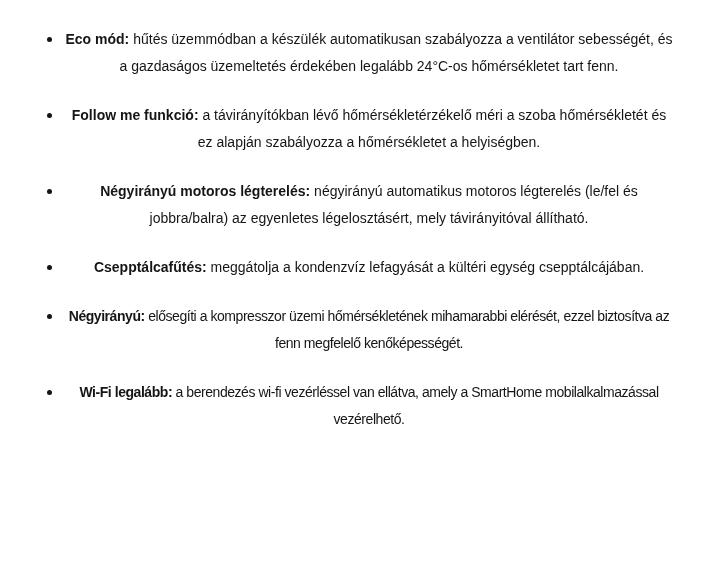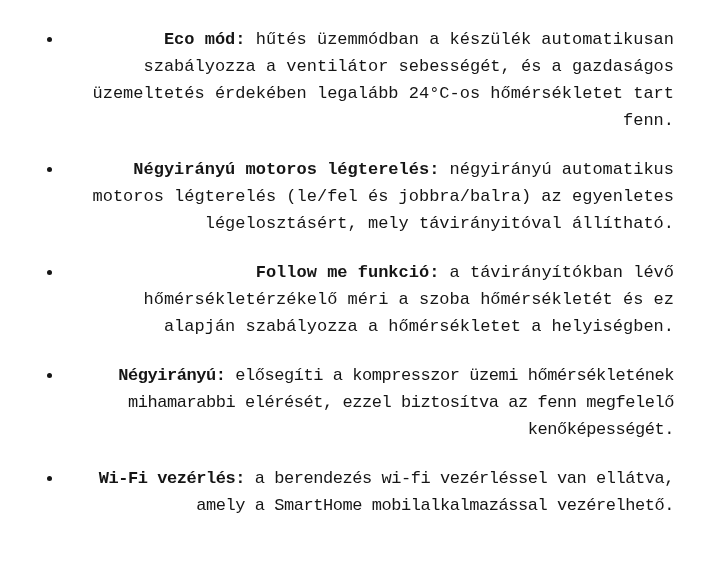--- a/index.html
+++ b/index.html
@@ -21,24 +21,23 @@
   ul.feature-list {
     list-style: none;
     margin: 0;
     padding: 0;
     max-width: 628px;
   }
   ul.feature-list > li {
     position: relative;
     padding-left: 18px;
     margin: 0 0 22px 0;
-    font-size: 17px;
+    font-size: 14px;
     line-height: 27px;
-    text-align: right;
-    font-family: Liberation Mono, monospace;
+    text-align: center;
   }
   ul.feature-list > li:last-child {
     margin-bottom: 0;
   }
   .dot {
     position: absolute;
     left: 1px;
     top: 11px;
     width: 5px;
     height: 5px;
@@ -59,37 +58,42 @@
   <ul class="feature-list">
 
     <li>
       <span class="dot"></span>
       <span class="feature-title">Eco mód:</span>
       <span class="feature-body">hűtés üzemmódban a készülék automatikusan szabályozza a ventilátor sebességét, és a gazdaságos üzemeltetés érdekében legalább 24°C-os hőmérsékletet tart fenn.</span>
     </li>
 
     <li>
       <span class="dot"></span>
+      <span class="feature-title">Follow me funkció:</span>
+      <span class="feature-body">a távirányítókban lévő hőmérsékletérzékelő méri a szoba hőmérsékletét és ez alapján szabályozza a hőmérsékletet a helyiségben.</span>
+    </li>
+
+    <li>
+      <span class="dot"></span>
       <span class="feature-title">Négyirányú motoros légterelés:</span>
       <span class="feature-body">négyirányú automatikus motoros légterelés (le/fel és jobbra/balra) az egyenletes légelosztásért, mely távirányitóval állítható.</span>
     </li>
 
     <li>
       <span class="dot"></span>
-      <span class="feature-title">Follow me funkció:</span>
-      <span class="feature-body">a távirányítókban lévő hőmérsékletérzékelő méri a szoba hőmérsékletét és ez alapján szabályozza a hőmérsékletet a helyiségben.</span>
+      <span class="feature-title">Csepptálcafűtés:</span>
+      <span class="feature-body">meggátolja a kondenzvíz lefagyását a kültéri egység csepptálcájában.</span>
     </li>
-
 
     <li class="condensed">
       <span class="dot"></span>
       <span class="feature-title">Négyirányú:</span>
       <span class="feature-body">elősegíti a kompresszor üzemi hőmérsékletének mihamarabbi elérését, ezzel biztosítva az fenn megfelelő kenőképességét.</span>
     </li>
 
     <li class="condensed">
       <span class="dot"></span>
-      <span class="feature-title">Wi-Fi vezérlés:</span>
+      <span class="feature-title">Wi-Fi legalább:</span>
       <span class="feature-body">a berendezés wi-fi vezérléssel van ellátva, amely a SmartHome mobilalkalmazással vezérelhető.</span>
     </li>
 
   </ul>
 </div>
 
 </body></html>

